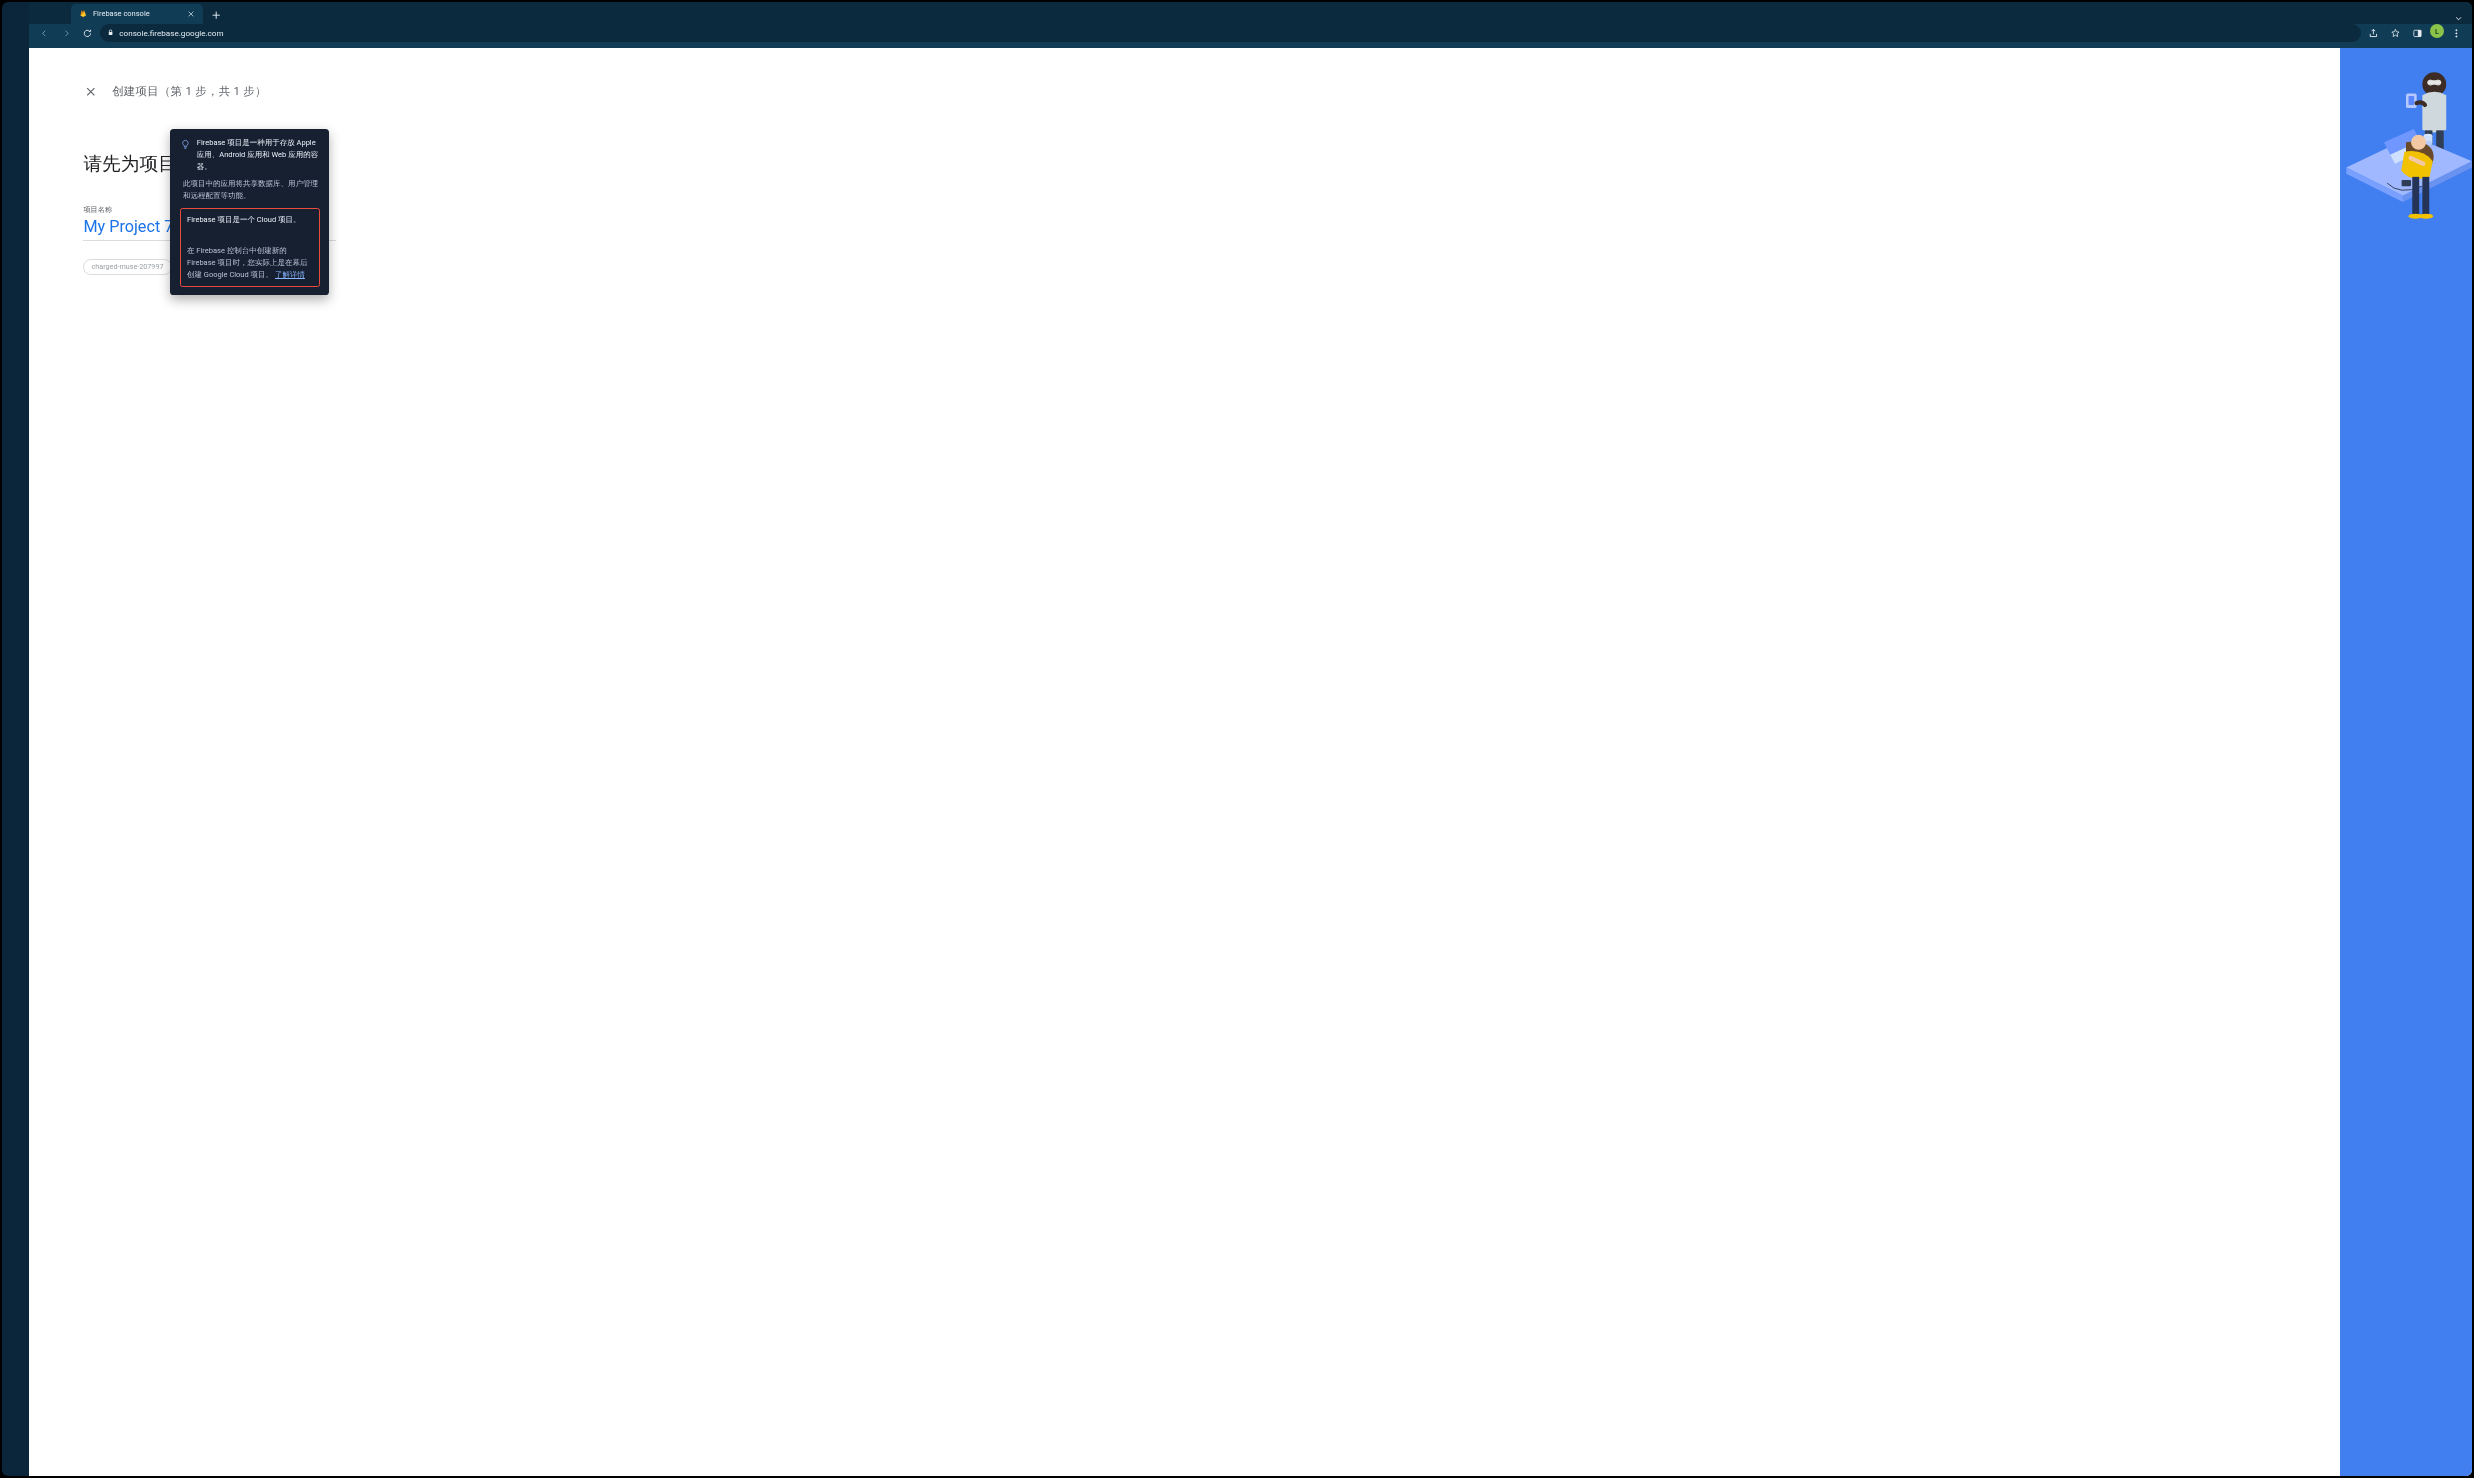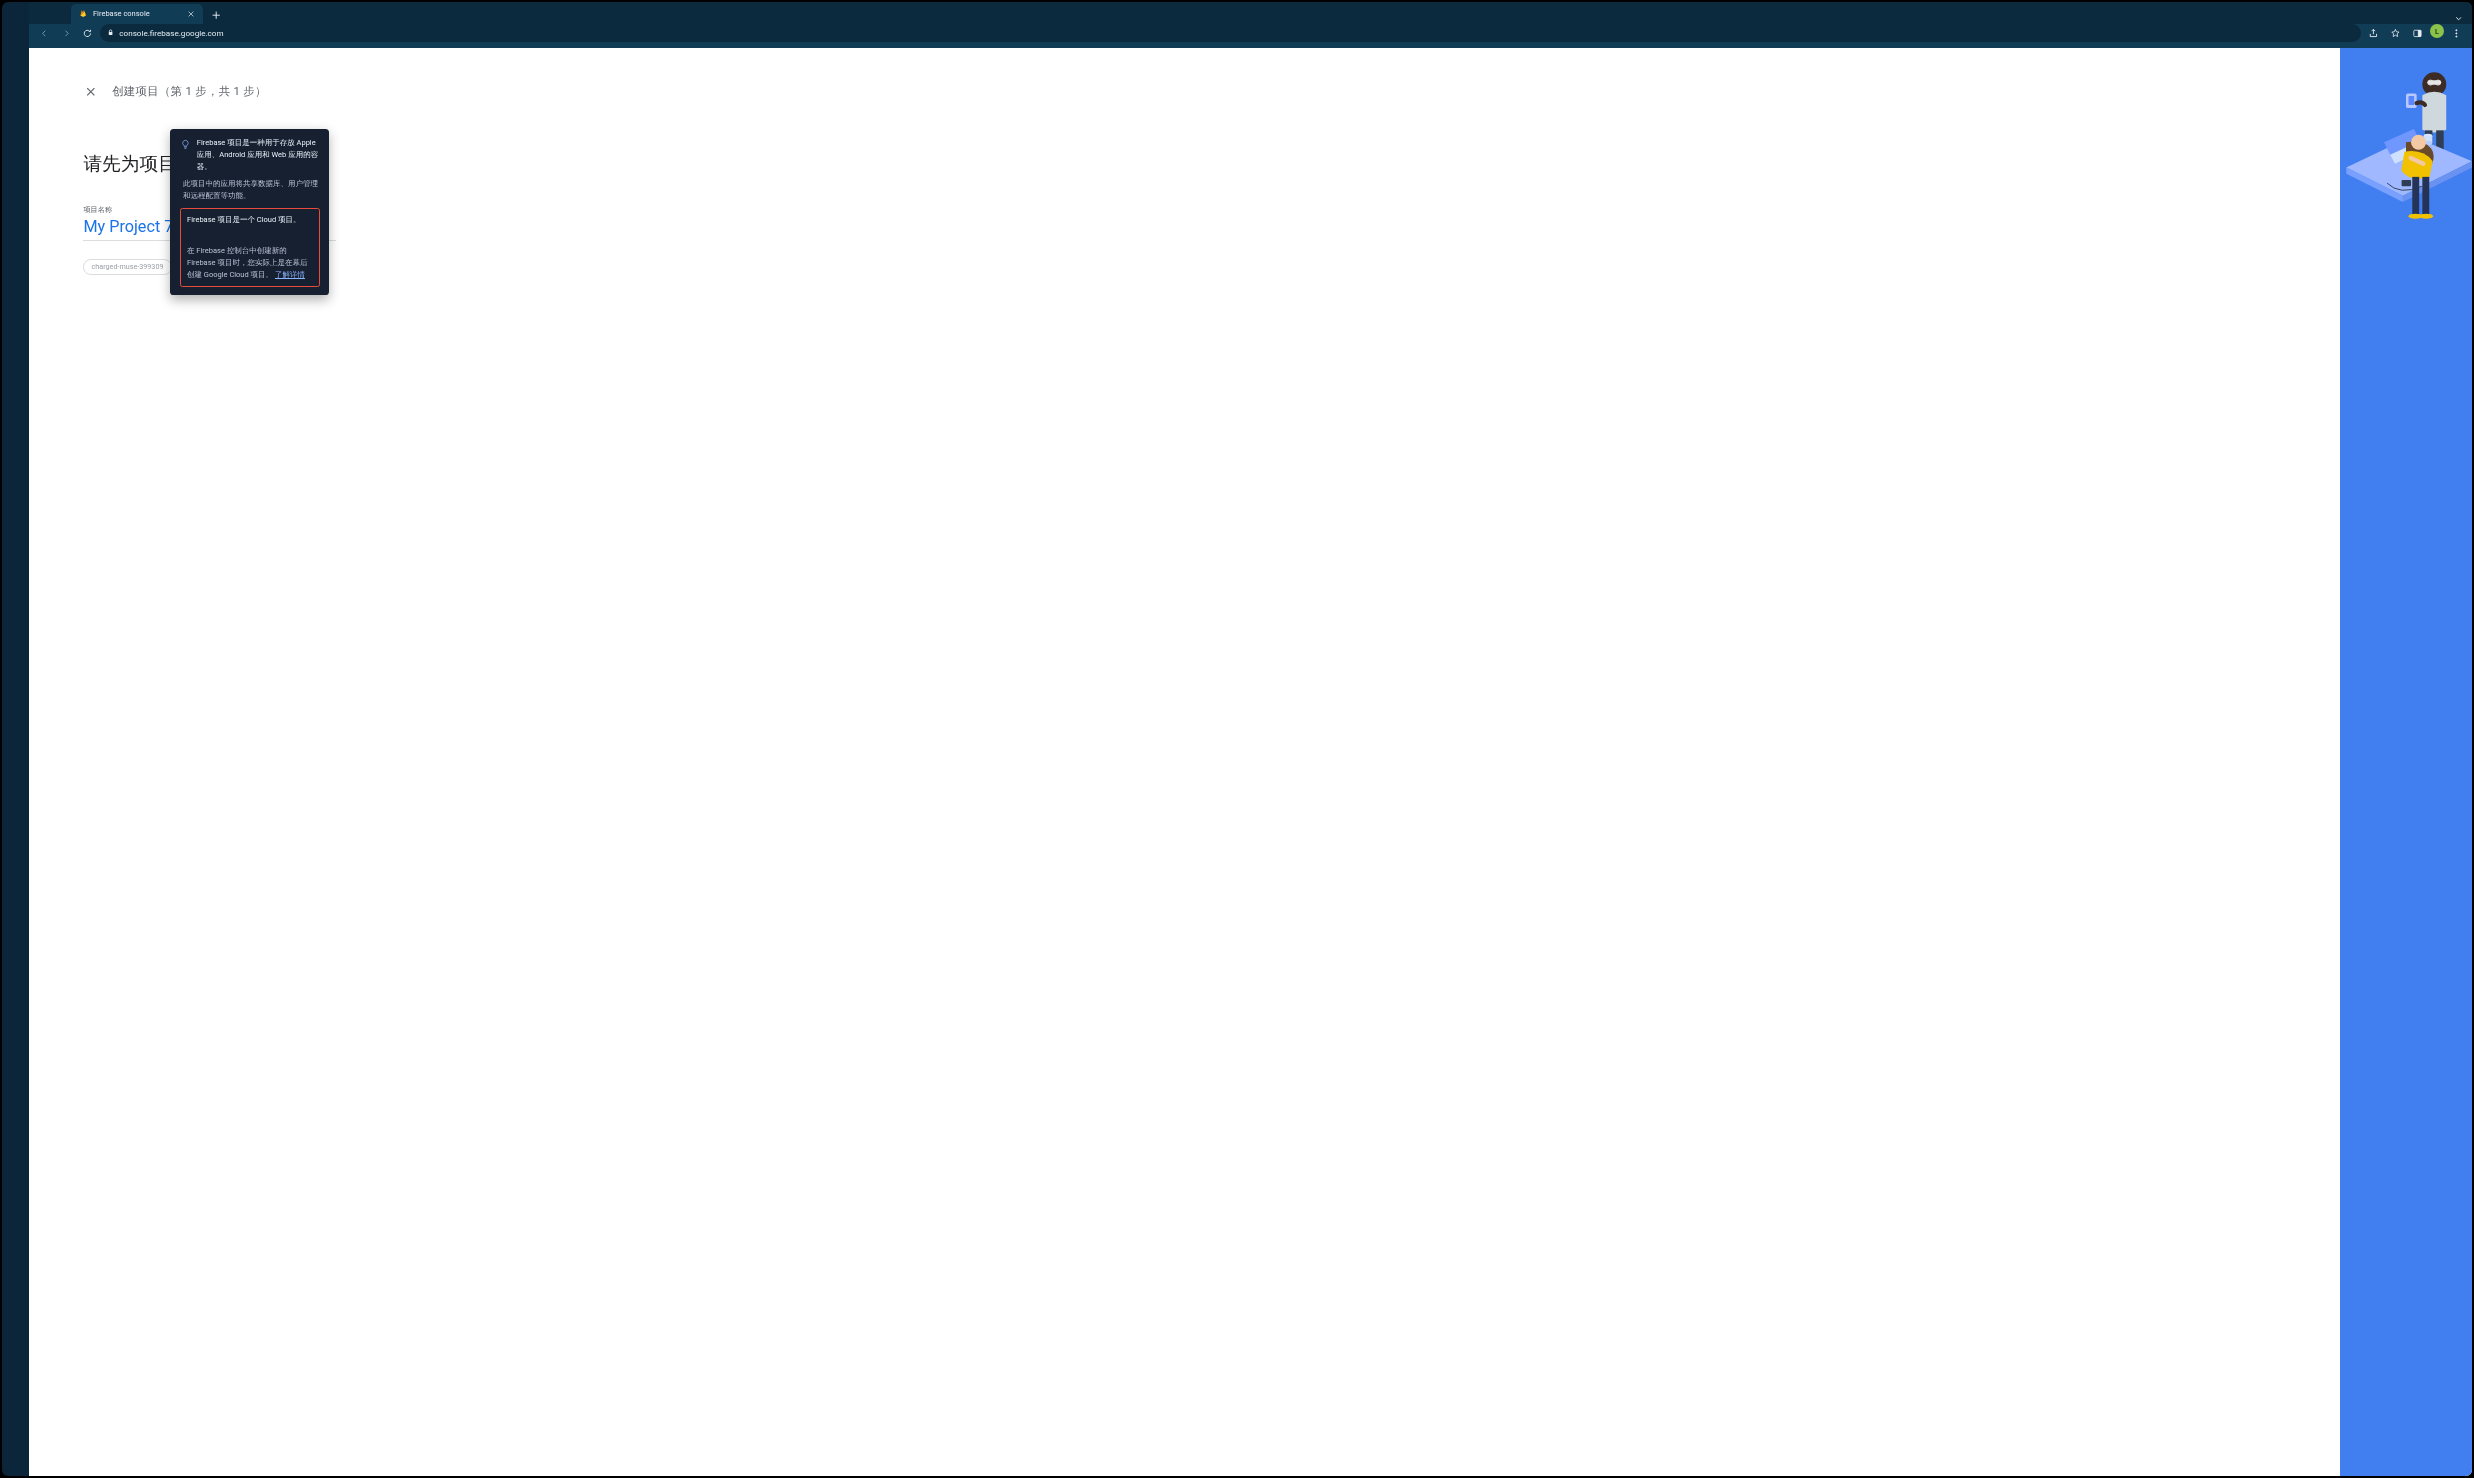--- a/index.html
+++ b/index.html
@@ -243,21 +243,21 @@
         <span class="title">创建项目（第 1 步，共 1 步）</span>
       </div>
 
       <h1 class="h1"><span>请先为项目</span><sup>®</sup><span> 轮</span></h1>
 
       <div class="field">
         <div class="field-label">项目名称</div>
         <input class="field-input" value="My Project 78" style="">
       </div>
 
-      <span class="chip">charged-muse-399309</span>
+      <span class="chip">charged-muse-207997</span>
 
 
       
       <div class="tooltip">
         <div class="row1">
           <span class="bulb"><svg viewBox="0 0 24 24">
                 <path d="M9 18h6M10 21h4" stroke-width="1.6"></path>
                 <path d="M12 3a6 6 0 0 0-4 10.5c.8.8 1 1.5 1 2.5h6c0-1 .2-1.7 1-2.5A6 6 0 0 0 12 3z" stroke-width="1.6"></path>
               </svg></span>
           <div class="p1">Firebase 项目是一种用于存放 Apple 应用、Android 应用和 Web 应用的容器。</div>

